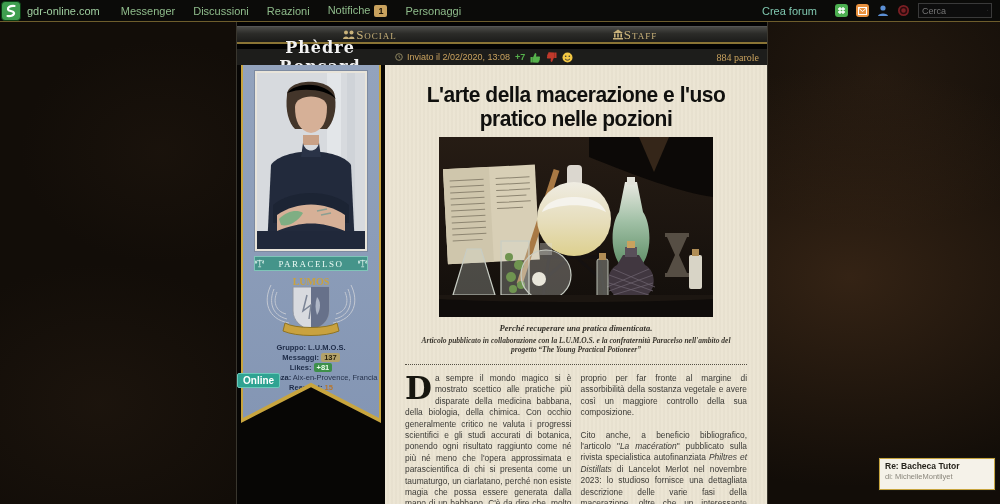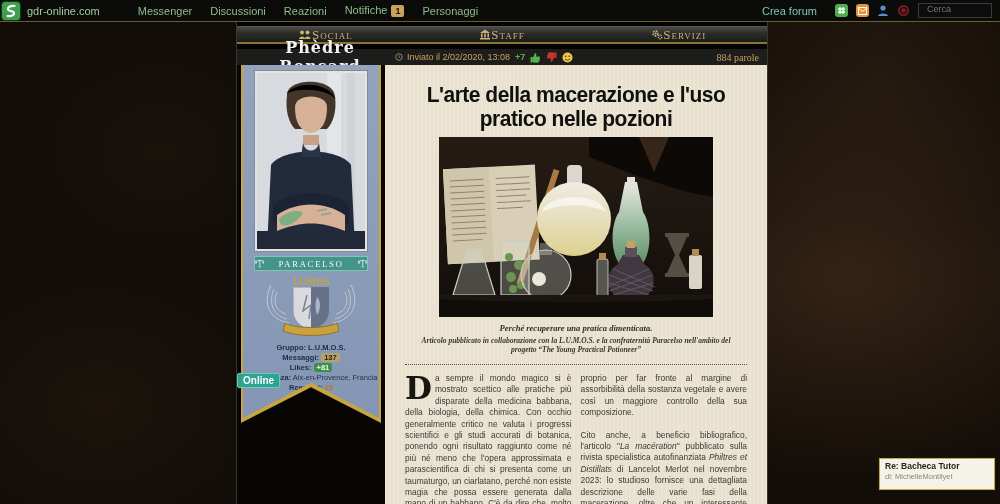--- a/index.html
+++ b/index.html
@@ -23,33 +23,33 @@
   }
   .topnav .logo {
     width:20px; height:20px; margin:0 6px 0 1px;
     background:#3f9e4f; border:1px solid #0c3d14; border-radius:4px;
     display:flex; align-items:center; justify-content:center;
   }
   .navitem {
     color:#8fbc8b; font-size:11px; padding:0 18px 0 0;
     cursor:pointer; white-space:nowrap;
   }
-  .site-name { color:#9fce9f; font-size:11px; padding-right:38px; }
+  .site-name { color:#9fce9f; font-size:11px; padding-right:21px; }
   .nbadge {
     display:inline-block; background:#c9a25e; color:#1d1406;
     font-size:9px; font-weight:bold; border-radius:2px; padding:1px 4px; margin-left:4px;
   }
   .topnav-right { margin-left:auto; display:flex; align-items:center; gap:8px; padding-right:8px; }
   .crea-forum { color:#7fc7af; font-size:11px; cursor:pointer; margin-right:10px; }
   .sq { width:13px; height:13px; border-radius:3px; display:flex; align-items:center; justify-content:center; cursor:pointer; }
   .sq.green { background:#4caf50; }
   .sq.orange { background:#e8913f; }
   .searchbox {
     width:74px; height:15px; background:#0d0d0d; border:1px solid #3a3a3a;
-    color:#bbb; font-size:9px; display:flex; align-items:center; padding:0 3px; gap:9px;flex-direction:column;
+    color:#bbb; font-size:9px; display:flex; align-items:center; padding:0 3px; gap:9px;
   }
   .searchbox input {
     width:56px; background:transparent; border:none; outline:none;
     color:#aaa; font-size:9px; font-family:"Liberation Sans",sans-serif;
   }
 
   
   .content {
     position:absolute; left:236px; top:22px; width:532px; height:482px;
     background:#030303;
@@ -224,28 +224,20 @@
     </div>
     <div class="tab">
       <svg width="12" height="11" viewBox="0 0 12 11">
         <path d="M1 4 L6 0.5 L11 4 Z" fill="#c9b27a"></path>
           <rect x="2" y="4.5" width="1.6" height="4" fill="#c9b27a"></rect>
           <rect x="5.2" y="4.5" width="1.6" height="4" fill="#c9b27a"></rect>
           <rect x="8.4" y="4.5" width="1.6" height="4" fill="#c9b27a"></rect>
           <rect x="1" y="9" width="10" height="1.5" fill="#c9b27a"></rect>
       </svg>
       <span>Staff</span>
-    </div>
-    <div class="tab">
-      <svg width="12" height="11" viewBox="0 0 12 11">
-        <circle cx="4.5" cy="4.5" r="2.4" fill="none" stroke="#c9b27a" stroke-width="1.6" stroke-dasharray="1.6 1"></circle>
-          <circle cx="4.5" cy="4.5" r="1" fill="#c9b27a"></circle>
-        <circle cx="9" cy="8" r="1.8" fill="none" stroke="#c9b27a" stroke-width="1.3" stroke-dasharray="1.2 .8"></circle>
-      </svg>
-      <span>Servizi</span>
     </div>
   </div>
 
   <div class="postheader">
     <span class="author">Phèdre Ronsard</span>
     <span class="posted">
       <svg width="8" height="8" viewBox="0 0 8 8">
           <circle cx="4" cy="4" r="3.3" fill="none" stroke="#8c835f" stroke-width="1"></circle>
           <path d="M4 2.2 V4 L5.4 5" stroke="#8c835f" fill="none" stroke-width="0.9"></path>
         </svg>

